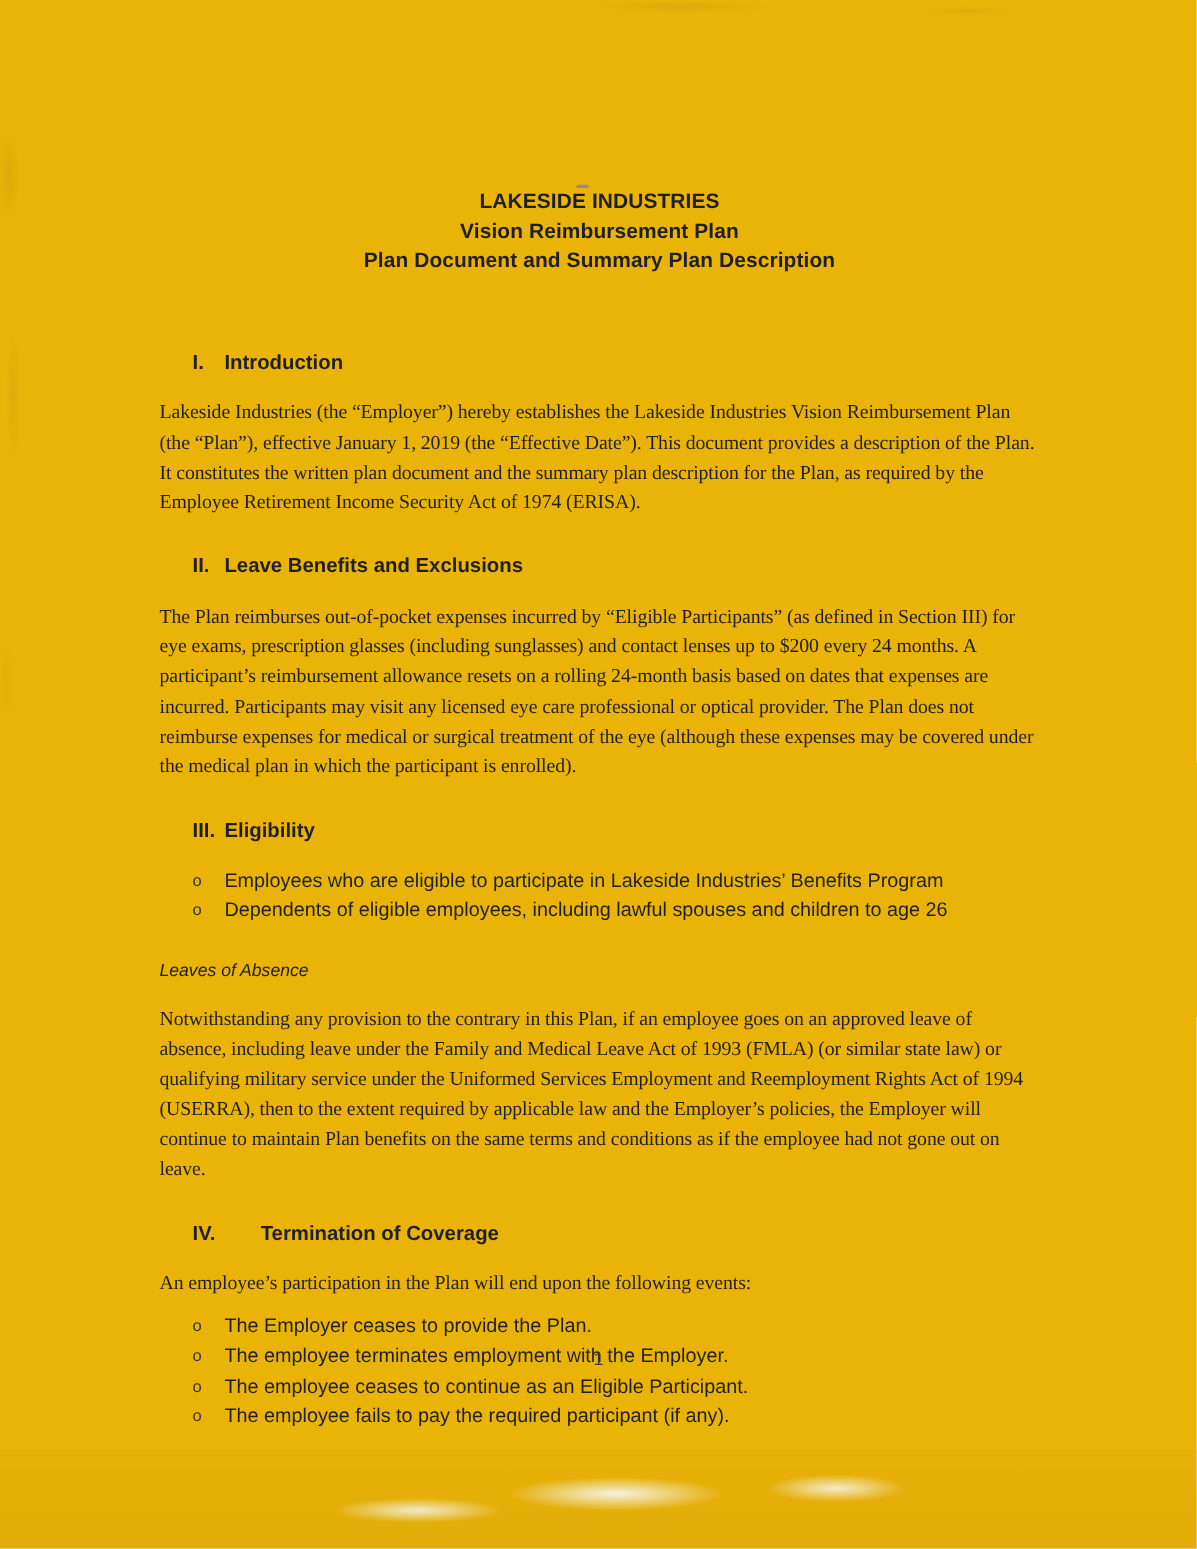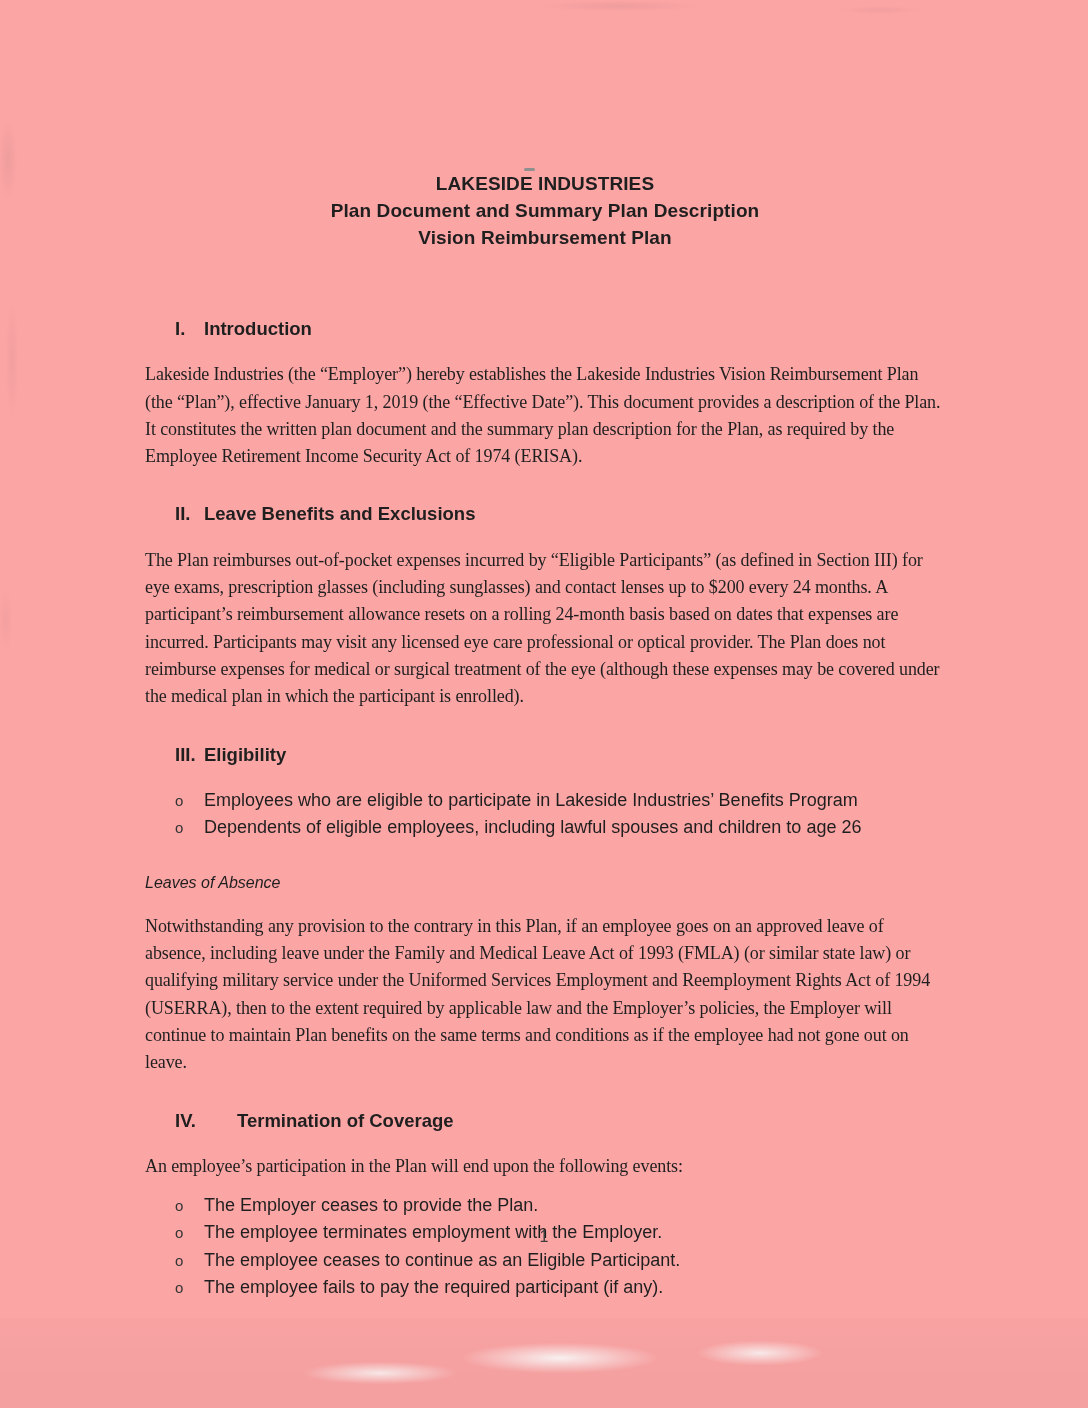--- a/index.html
+++ b/index.html
@@ -4,21 +4,21 @@
 <style>
   html, body {
     margin: 0;
     padding: 0;
     background: #fdfdfd;
   }
   .page {
     position: relative;
     width: 1088px;
     height: 1408px;
-    background: #fca5a5;
+    background: #eab308;
     overflow: hidden;
     font-family: "Liberation Sans", sans-serif;
     color: #1f1f1f;
   }
   
   .noise {
     position: absolute;
     pointer-events: none;
   }
   .noise.top {
@@ -118,22 +118,22 @@
 
   <div class="noise top"></div>
   <div class="noise left"></div>
   <div class="noise bottom"></div>
   <div class="artifact-dash"></div>
 
   <div class="content">
 
     <header class="doc-title">
       <div>LAKESIDE INDUSTRIES</div>
+      <div>Vision Reimbursement Plan</div>
       <div>Plan Document and Summary Plan Description</div>
-      <div>Vision Reimbursement Plan</div>
     </header>
 
     <div class="heading first">
       <span class="num">I.</span>
       <span>Introduction</span>
     </div>
     <p class="body-para">Lakeside Industries (the “Employer”) hereby establishes the Lakeside Industries Vision Reimbursement Plan (the “Plan”), effective January 1, 2019 (the “Effective Date”).  This document provides a description of the Plan.  It constitutes the written plan document and the summary plan description for the Plan, as required by the Employee Retirement Income Security Act of 1974 (ERISA).</p>
 
     <div class="heading">
       <span class="num">II.</span>

